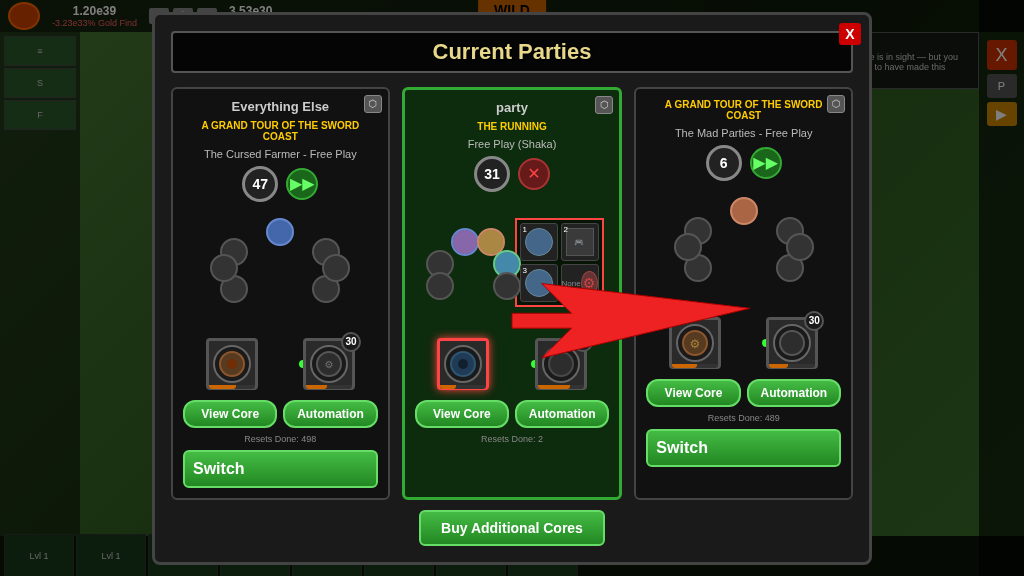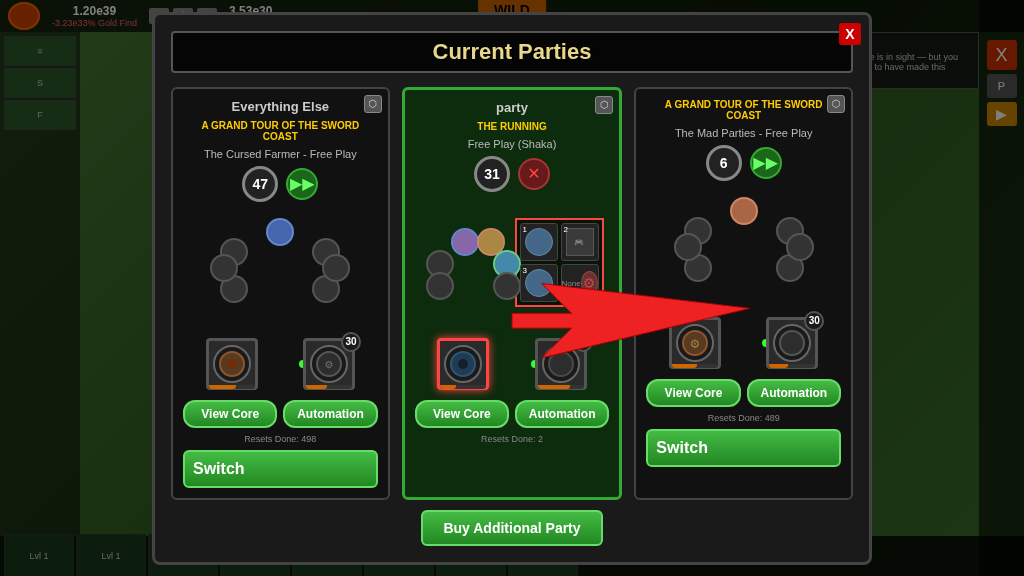--- a/index.html
+++ b/index.html
@@ -762,21 +762,21 @@
         <div class="btn-row">
           <button class="btn-green">View Core</button>
           <button class="btn-green">Automation</button>
         </div>
         <div class="resets-text">Resets Done: 489</div>
         <button class="switch-btn">Switch</button>
       </div>
 
     </div>
 
-    <button class="buy-btn">Buy Additional Party</button>
+    <button class="buy-btn">Buy Additional Cores</button>
 
     <svg class="arrow-overlay" viewBox="0 0 720 540" style="position:absolute;top:0;left:0;width:100%;height:100%;pointer-events:none;z-index:25;">
       <polygon points="600,290 390,340 420,310 360,310 360,295 420,295 390,265" fill="#ee2222" stroke="#aa0000" stroke-width="1"></polygon>
     </svg>
 
   </div>
 </div>
 
 <div class="bottom-bar">
   <div class="bottom-item">

